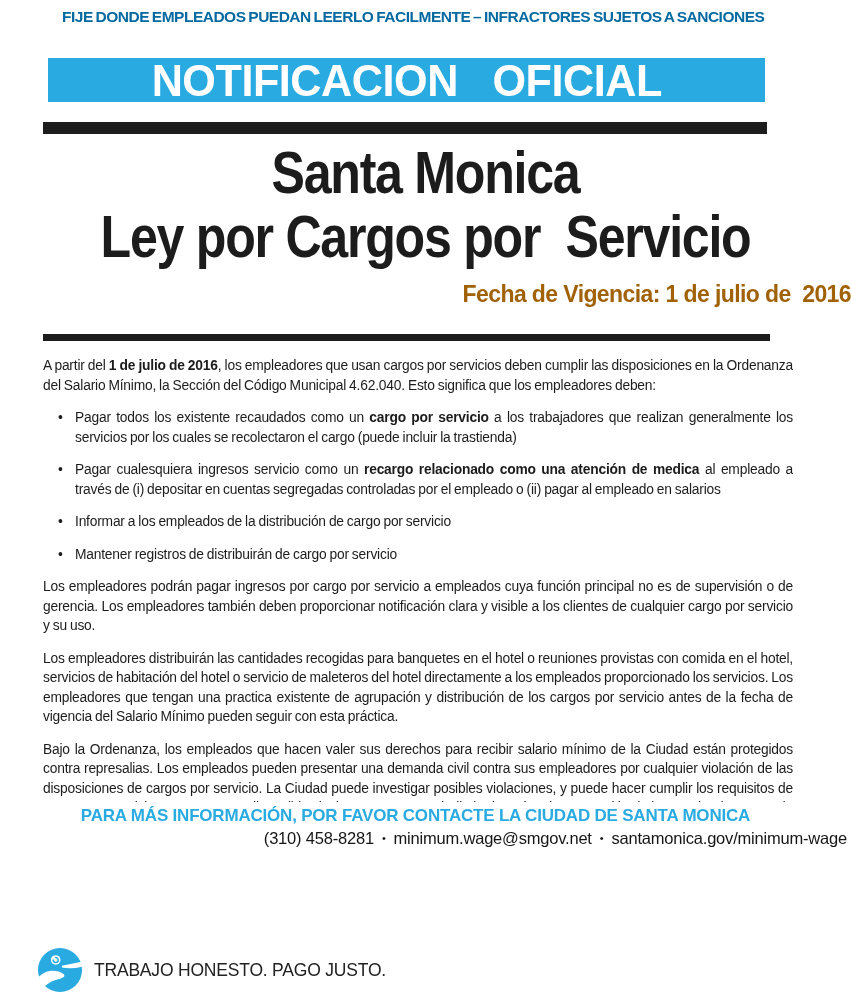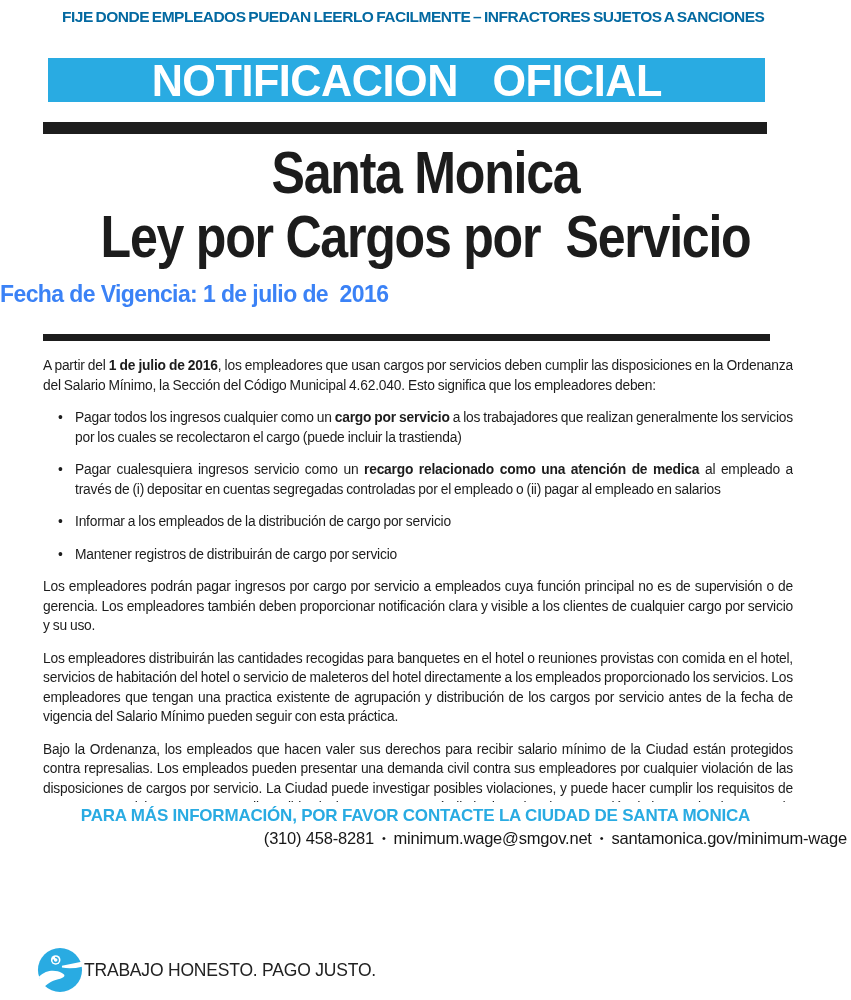--- a/index.html
+++ b/index.html
@@ -41,22 +41,22 @@
     position:absolute;left:0;width:851px;text-align:center;
     font-weight:bold;color:#1c1c1c;
     font-size:59px;line-height:62px;letter-spacing:-1.5px;
     transform:scaleX(0.85);transform-origin:50% 50%;
     white-space:pre;
   }
   .doc-title.line1{top:142px;}
   .doc-title.line2{top:206px;}
 
   .subtitle{
-    position:absolute;left:0;top:281px;width:851px;text-align:left;
-    font-weight:bold;font-size:23px;letter-spacing:-0.6px;color:#3b82f6;
+    position:absolute;left:0;top:281px;width:851px;text-align:right;
+    font-weight:bold;font-size:23px;letter-spacing:-0.6px;color:#a16207;
     white-space:pre;
   }
 
   .rule-mid{position:absolute;left:43px;top:334px;width:727px;height:7px;background:var(--bar);}
 
   .body-text{
     position:absolute;left:43px;top:356px;width:750px;height:446px;overflow:hidden;
     font-size:13.8px;line-height:19.5px;letter-spacing:-0.2px;word-spacing:-0.6px;
     text-align:justify;color:#1c1c1c;
   }
@@ -72,21 +72,21 @@
   .contact-line{
     position:absolute;left:0;top:829px;width:831px;text-align:right;
     font-size:16.5px;letter-spacing:-0.2px;color:#161616;margin-left:16px;
   }
   .contact-line .dot{
     display:inline-block;font-size:11px;vertical-align:2px;margin:0 8px;color:#161616;
   }
 
   .footer{
     position:absolute;left:37px;top:947px;
-    display:flex;align-items:center;gap:1px;
+    display:flex;align-items:center;gap:11px;
   }
   .logo{width:46px;height:46px;flex:0 0 auto;display:block;}
   .footer-lines{line-height:22px;font-size:17.5px;letter-spacing:-0.2px;color:#222;}
 </style>
 </head>
 <body>
 
 <div class="page">
 
   <div class="top-notice">FIJE DONDE EMPLEADOS PUEDAN LEERLO FACILMENTE – INFRACTORES SUJETOS A SANCIONES</div>
@@ -103,21 +103,21 @@
   <div class="subtitle">Fecha de Vigencia: 1 de julio de  2016</div>
 
   <div class="rule-mid"></div>
 
   <div class="body-text">
     <p><span>A partir del </span><b>1 de julio de 2016</b><span>, los empleadores que usan cargos por servicios deben cumplir las disposiciones en la Ordenanza del Salario Mínimo, la Sección del Código Municipal 4.62.040. Esto significa que los empleadores deben:</span></p>
 
     <div>
       <div class="bullet-item">
         <span class="marker">•</span>
-        <span><span>Pagar todos los ingresos cualquier como un </span><b>cargo por servicio</b><span> a los trabajadores que realizan generalmente los servicios por los cuales se recolectaron el cargo (puede incluir la trastienda)</span></span>
+        <span><span>Pagar todos los existente recaudados como un </span><b>cargo por servicio</b><span> a los trabajadores que realizan generalmente los servicios por los cuales se recolectaron el cargo (puede incluir la trastienda)</span></span>
       </div>
       <div class="bullet-item">
         <span class="marker">•</span>
         <span><span>Pagar cualesquiera ingresos servicio como un </span><b>recargo relacionado como una atención de medica</b><span> al empleado a través de (i) depositar en cuentas segregadas controladas por el empleado o (ii) pagar al empleado en salarios</span></span>
       </div>
       <div class="bullet-item">
         <span class="marker">•</span>
         <span><span>Informar a los empleados de la distribución de cargo por servicio</span></span>
       </div>
       <div class="bullet-item">

